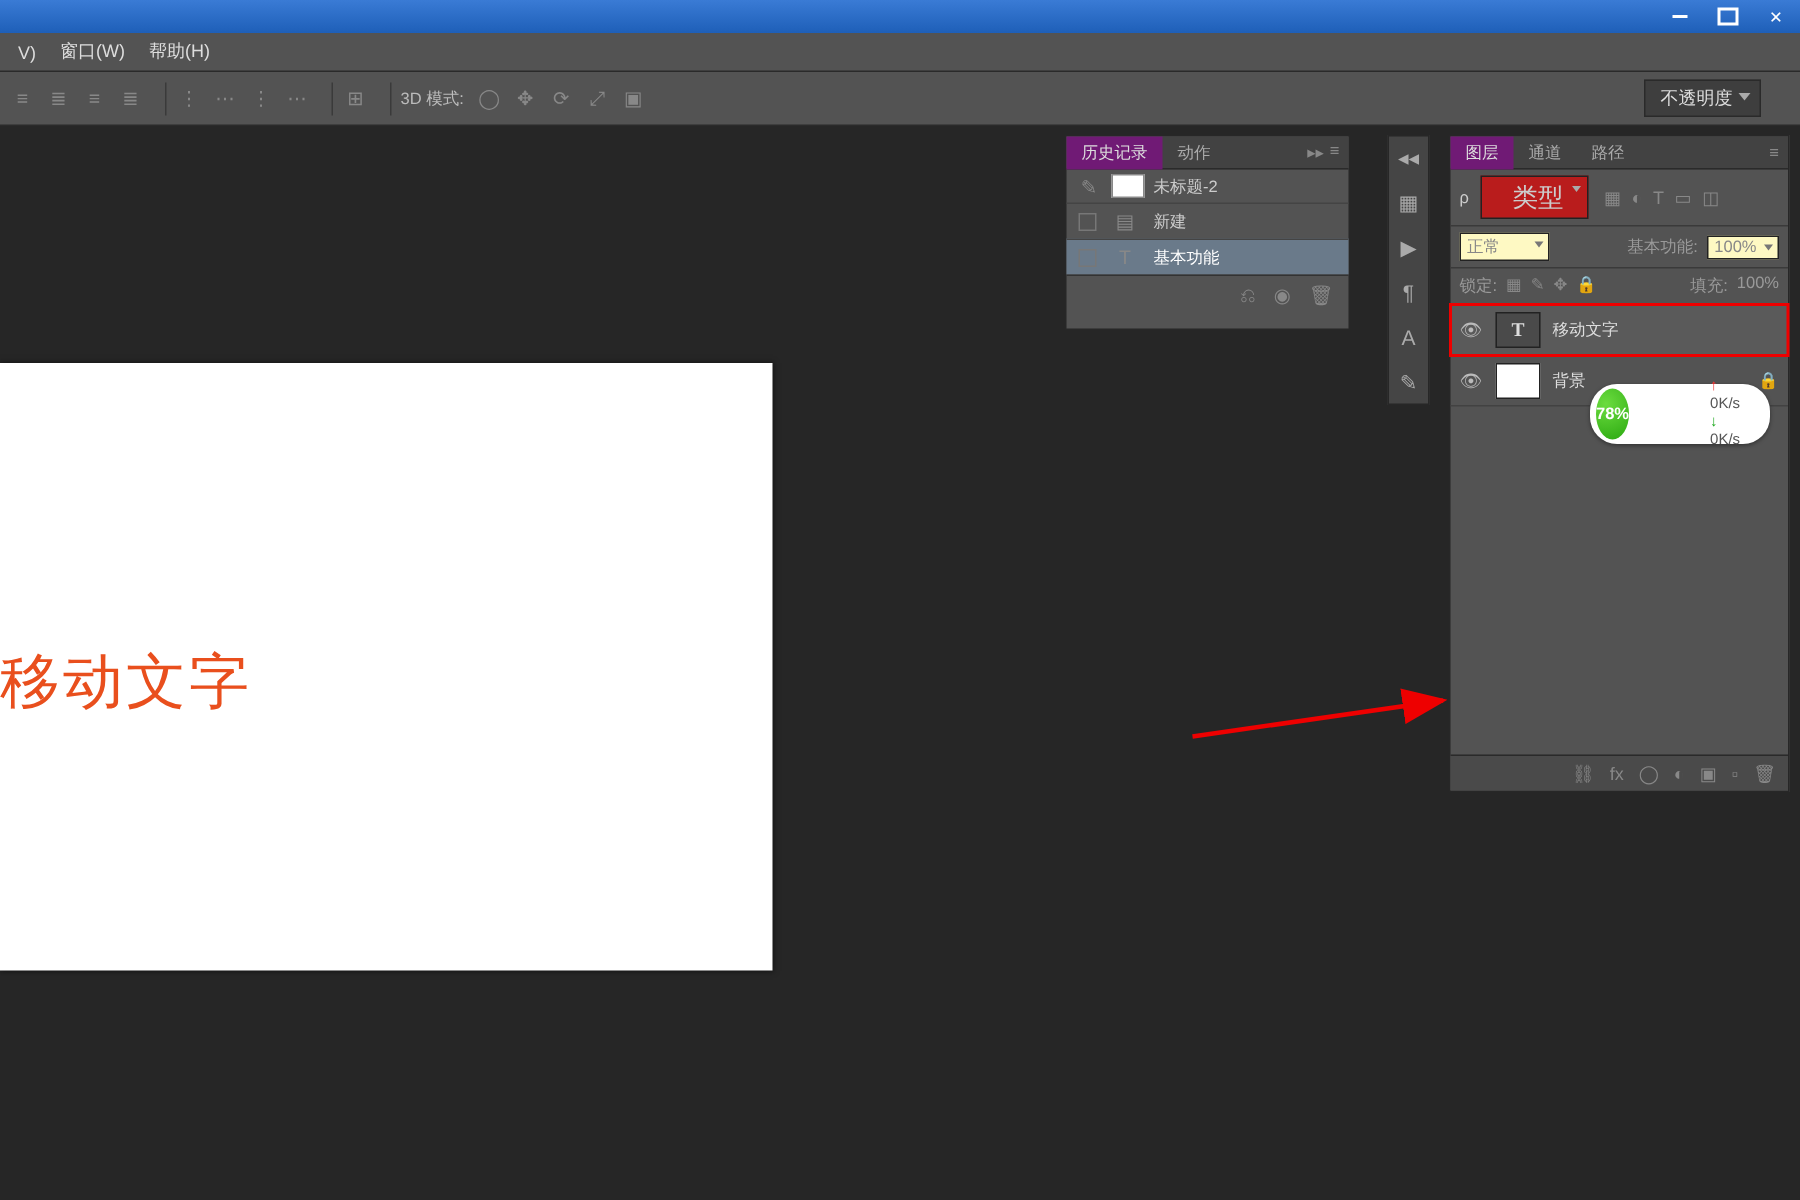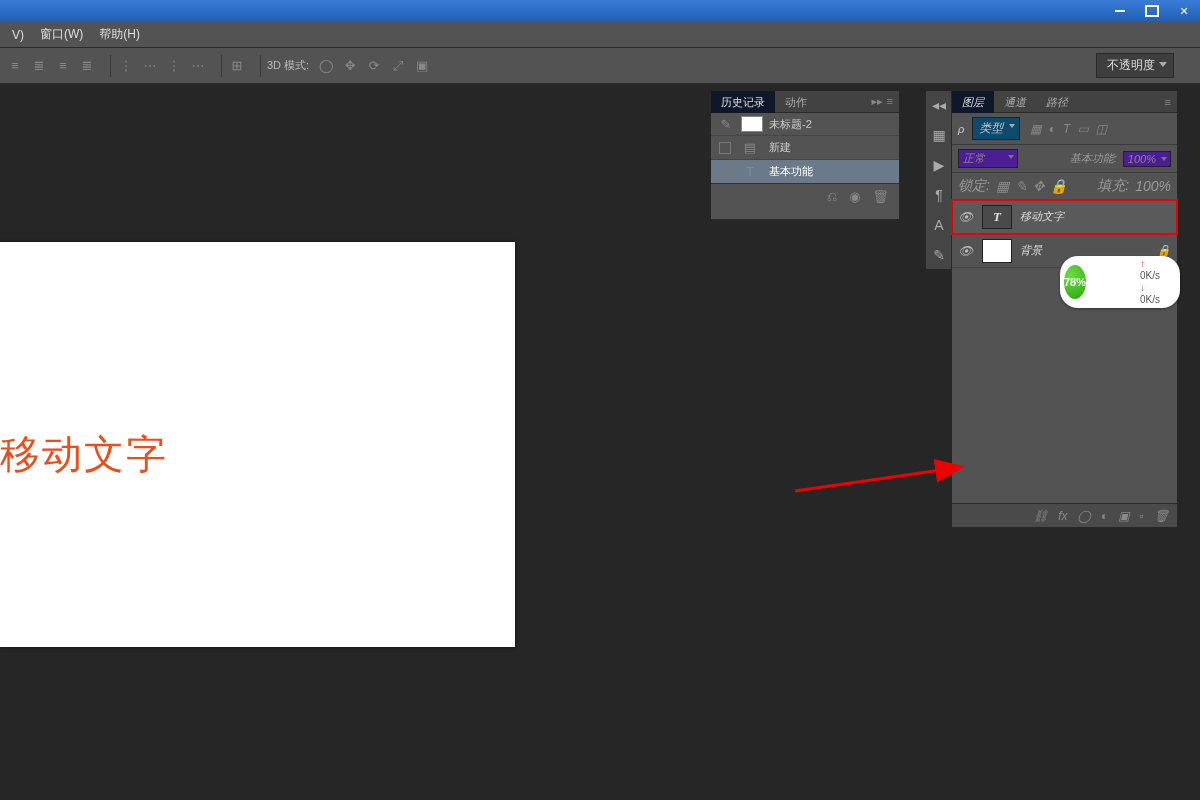--- a/index.html
+++ b/index.html
@@ -26,39 +26,39 @@
 
 
 .mainarea { position:absolute; top:84px; left:0; right:0; bottom:0; background:#262626; }
 .canvas { position:absolute; left:0; top:158px; width:515px; height:405px; background:#fff; box-shadow:0 0 4px rgba(0,0,0,0.6); }
 .canvas .text { position:absolute; left:0; top:185px; font-size:40px; color:#e94f1d; font-family:"SimSun",serif; letter-spacing:2px; }
 
 
 .panel { background:#535353; border:1px solid #272727; position:absolute; font-size:11px; color:#ccc; }
 .panel-header { height:22px; background:#424242; display:flex; align-items:center; border-bottom:1px solid #2a2a2a; }
 .panel-tab { padding:0 10px; height:22px; line-height:22px; color:#aaa; }
-.panel-tab.active { background:#0f172a; color:#ddd; }
+.panel-tab.active { background:#701a75; color:#ddd; }
 .panel-menu { margin-left:auto; padding:0 6px; color:#888; display:flex; gap:4px; }
 
 
 .history { left:710; top:90px; width:190px; }
 .history .doc-row { display:flex; align-items:center; height:22px; padding:2px 6px; gap:6px; }
 .history .thumb { width:22px; height:16px; background:#fff; border:1px solid #888; }
 .history ul { list-style:none; }
 .history li { display:flex; align-items:center; height:24px; padding-left:8px; gap:10px; border-top:1px solid #444; }
 .history li.sel { background:#6a7a8a; color:#fff; }
 .history .sq { width:12px;height:12px;border:1px solid #777; }
 .history-foot { height:26px; border-top:1px solid #333; display:flex; justify-content:flex-end; align-items:center; gap:12px; padding-right:10px; color:#888; font-size:13px; }
 
 
 .dock { position:absolute; left:925px; top:90px; width:28px; background:#454545; border:1px solid #272727; padding:4px 0; display:flex; flex-direction:column; align-items:center; gap:10px; }
 .dock .dicon { width:20px;height:20px;color:#aaa;display:flex;align-items:center;justify-content:center;font-size:14px; }
 
 
-.right-stack { position:absolute; right:22px; top:90px; width:227px; display:flex; flex-direction:column; gap:2px;font-style:italic; }
+.right-stack { position:absolute; right:7px; top:90px; width:227px; display:flex; flex-direction:column; gap:2px; }
 
 
 .color-body { padding:8px; position:relative; }
 .swatch-pair { position:absolute; left:6px; top:8px; width:30px; height:30px; }
 .swatch-pair .s1 { position:absolute; width:20px;height:20px; background:#042e4e; border:1px solid #000; }
 .swatch-pair .s2 { position:absolute; left:10px; top:10px; width:20px;height:20px; background:#a00; border:1px solid #000; }
 .rgb-rows { margin-left:38px; }
 .rgb-row { display:flex; align-items:center; gap:6px; height:22px; }
 .rgb-row label{ width:12px; color:#ccc; }
 .slider { flex:1; height:10px; position:relative; }
@@ -71,44 +71,44 @@
 .spectrum::after{content:"";position:absolute;right:0;top:0;width:20px;height:100%;background:linear-gradient(to right,#fff 0 50%,#000 50% 100%);}
 
 
 .adj-body { padding:8px 8px 12px 8px; }
 .adj-icons { display:flex; flex-wrap:wrap; gap:10px; margin-top:8px; }
 .adj-icons span{ width:20px;height:18px;color:#999;display:flex;align-items:center;justify-content:center;font-size:14px; }
 
 
 .layers-body { padding:0; }
 .filter-row { display:flex; align-items:center; gap:8px; padding:4px 6px; border-bottom:1px solid #3a3a3a; }
-.filter-dd { background:#0c4a6e; border:1px solid #222; padding:2px 16px 2px 6px; font-size:12px; color:#ccc; position:relative; }
+.filter-dd { background:#b91c1c; border:1px solid #222; padding:2px 16px 2px 20px; font-size:17px; color:#ccc; position:relative; }
 .filter-dd::after{content:"";position:absolute;right:4px;top:6px;border-left:3px solid transparent;border-right:3px solid transparent;border-top:4px solid #aaa;}
 .filter-icons span{ color:#888; font-size:12px; margin:0 2px;}
 .mode-row { display:flex; align-items:center; padding:4px 6px; gap:6px; border-bottom:1px solid #3a3a3a; font-size:11px; color:#999;}
-.mode-row .val{ background:#4c1d95;border:1px solid #222;padding:1px 14px 1px 4px;color:#888;position:relative;}
+.mode-row .val{ background:#fef9c3;border:1px solid #222;padding:1px 14px 1px 4px;color:#888;position:relative;}
 .mode-row .val::after{content:"";position:absolute;right:3px;top:5px;border-left:3px solid transparent;border-right:3px solid transparent;border-top:4px solid #777;}
-.lock-row{ display:flex; align-items:center; padding:4px 6px; gap:6px; border-bottom:1px solid #3a3a3a; font-size:14px; color:#999;}
+.lock-row{ display:flex; align-items:flex-start; padding:4px 6px; gap:6px; border-bottom:1px solid #3a3a3a; font-size:11px; color:#999;}
 .lock-row span.ico{color:#888;}
 .layer-list{ list-style:none; }
 .layer-item{ display:flex; align-items:center; height:34px; border-bottom:1px solid #424242; padding:0 6px; gap:8px; }
 .layer-item.text-layer{ background:#5a5a5a; }
 .layer-item.highlight{ outline:2px solid #e00; outline-offset:-1px; }
 .eye{ width:16px; color:#bbb; font-size:12px; }
 .lthumb{ width:30px;height:24px;background:#fff;border:1px solid #222; }
 .lthumb.t{ background:#4a4a4a; color:#ddd; display:flex;align-items:center;justify-content:center;font-size:13px;font-weight:bold;font-family:serif;}
 .lname{ flex:1; font-size:11px; color:#ddd;}
 .llock{ color:#aaa; font-size:11px;}
 .layers-footer{ position:absolute; bottom:0; left:0; right:0; height:24px; background:#4a4a4a; border-top:1px solid #2a2a2a; display:flex; justify-content:flex-end; align-items:center; gap:10px; padding-right:8px; color:#888; font-size:12px;}
 
 
 .arrow { position:absolute; left:790px; top:455px; width:180px; height:40px; pointer-events:none; }
 
 
-.netwidget { position:absolute; right:20px; top:256px; width:120px; height:52px; background:#fff; border-radius:18px; box-shadow:0 1px 3px rgba(0,0,0,0.4); display:flex; align-items:center; padding:2px 4px; font-size:10px;gap:48px; }
+.netwidget { position:absolute; right:20px; top:256px; width:120px; height:40px; background:#fff; border-radius:18px; box-shadow:0 1px 3px rgba(0,0,0,0.4); display:flex; align-items:center; padding:2px 4px; font-size:10px;gap:48px; }
 .netwidget .ball{ width:34px;height:34px;border-radius:50%;background:radial-gradient(circle at 30% 30%,#6bdc3f,#2aa810);color:#fff;display:flex;align-items:center;justify-content:center;font-size:11px;font-weight:bold;}
 .netwidget .speeds{ margin-left:6px; line-height:12px; color:#555;}
 .netwidget .speeds .u::before{content:"↑ ";color:#e33;}
 .netwidget .speeds .d::before{content:"↓ ";color:#2a2;}
 .netwidget .plus{ width:20px;height:20px;border-radius:50%;background:#2c7be5;color:#fff;margin-left:auto;display:flex;align-items:center;justify-content:center;font-size:14px;}
 
 
 .panel.history{height:130px;}
 .panel.color{height:128px;}
 .panel.adjust{height:118px;}

